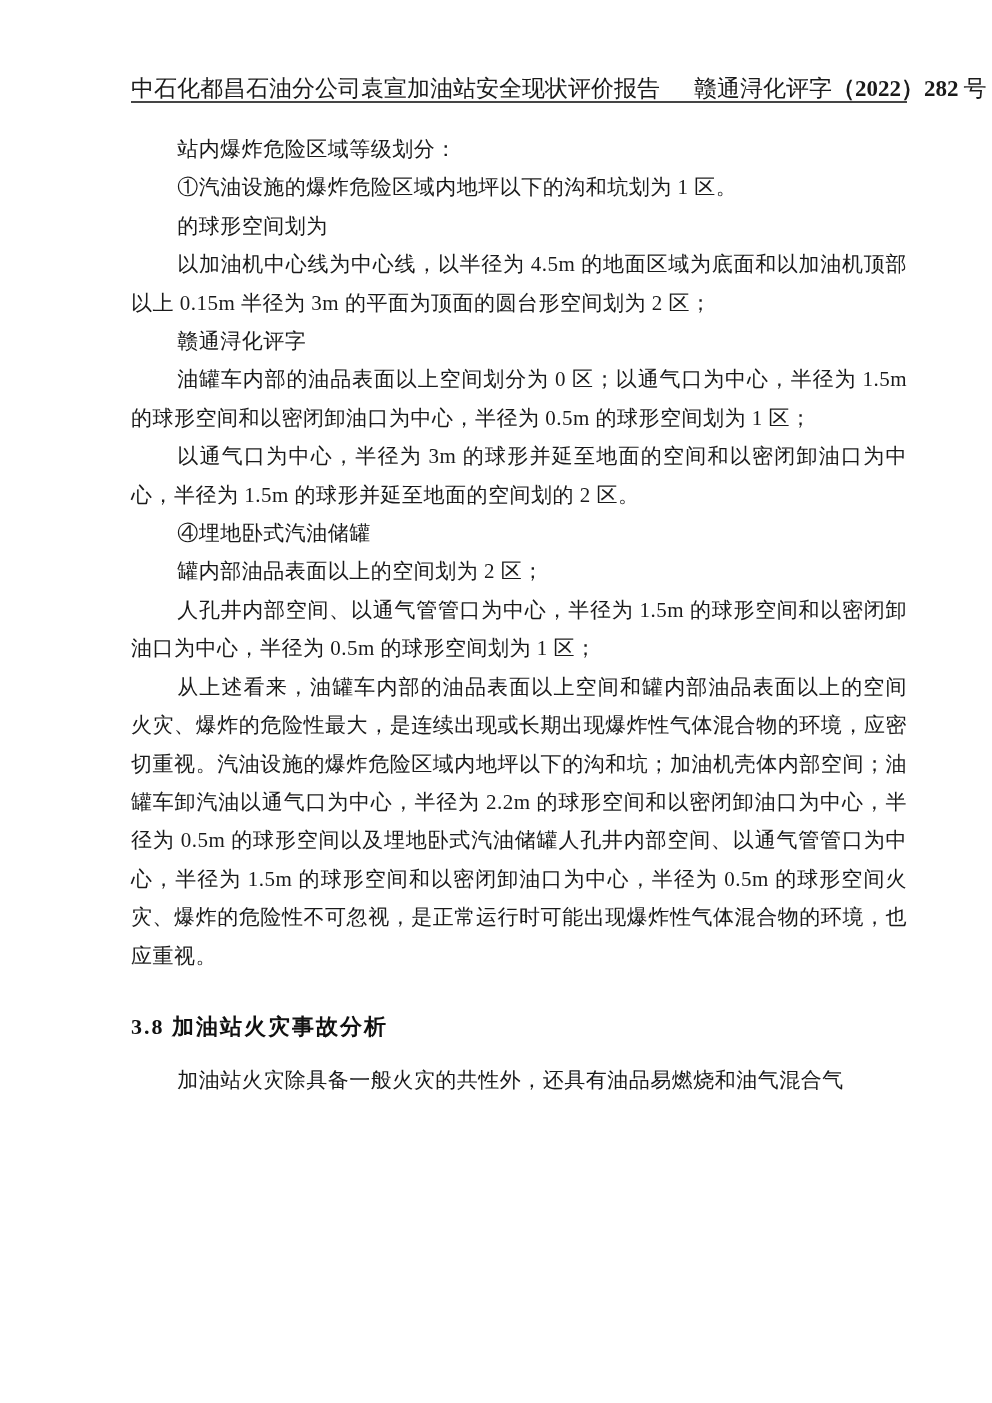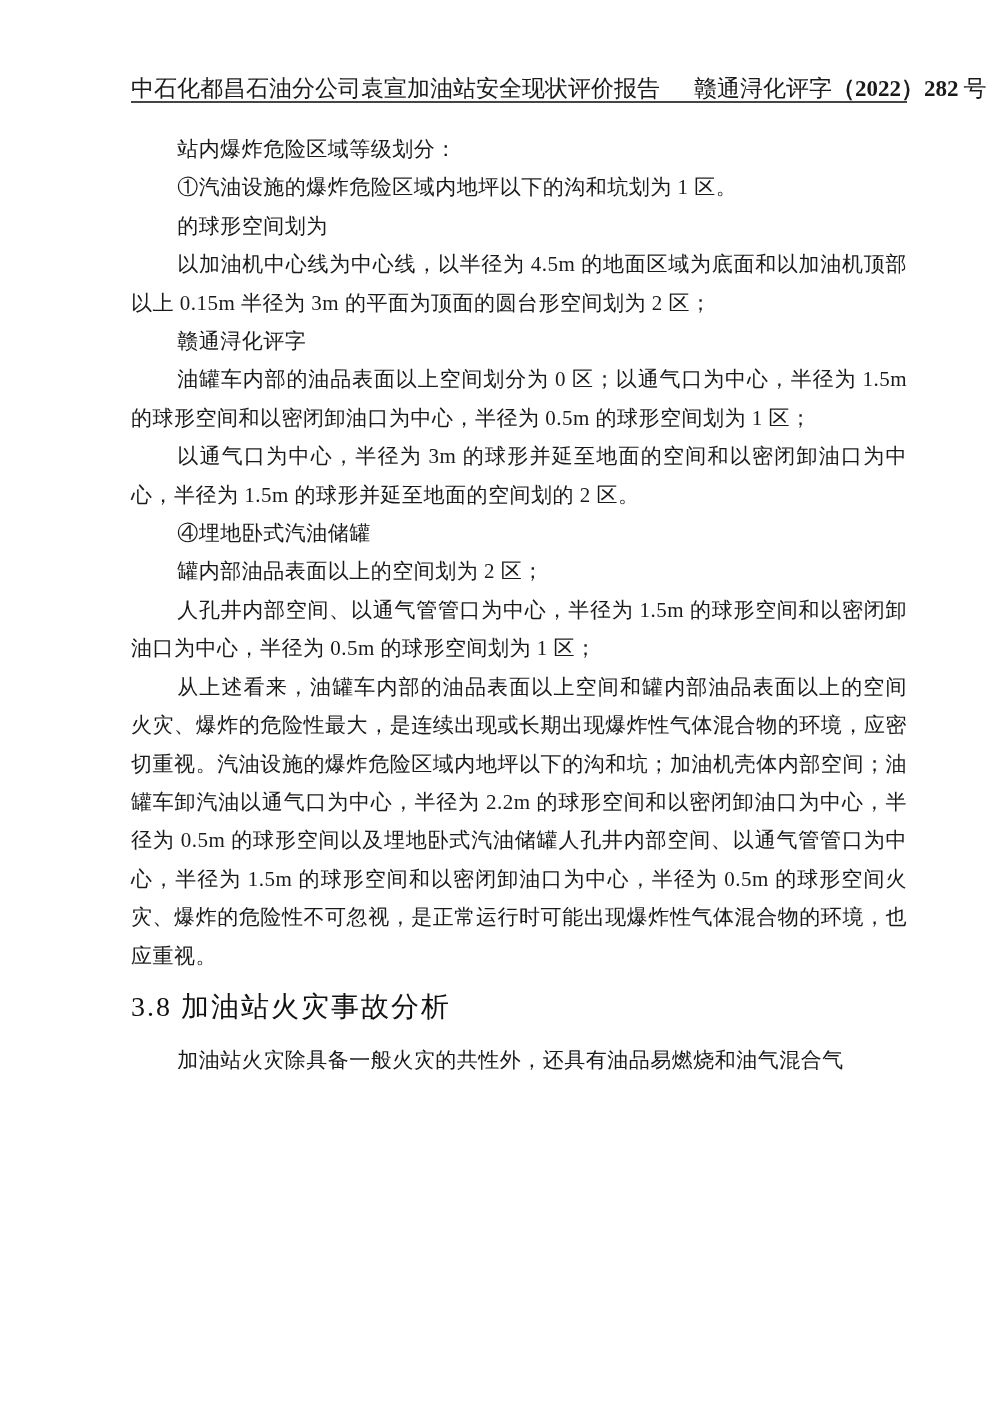--- a/index.html
+++ b/index.html
@@ -48,24 +48,24 @@
   p.para {
     margin: 0;
     font-size: 21px;
     line-height: 38.4px;
     text-align: justify;
     text-justify: inter-character;
     text-indent: 2.2em;
     letter-spacing: 0.5px;
   }
   h2.section-heading {
-    margin: 16px 0 19px 0;
-    font-size: 28px;
+    margin: 36px 0 19px 0;
+    font-size: 22px;
     line-height: 31px;
-    font-weight: normal;
+    font-weight: bold;
     letter-spacing: 2px;
     color: #111111;
   }
   
   .footer {
     position: absolute;
     left: 131px;
     top: 1293px;
     width: 776px;
     text-align: center;

